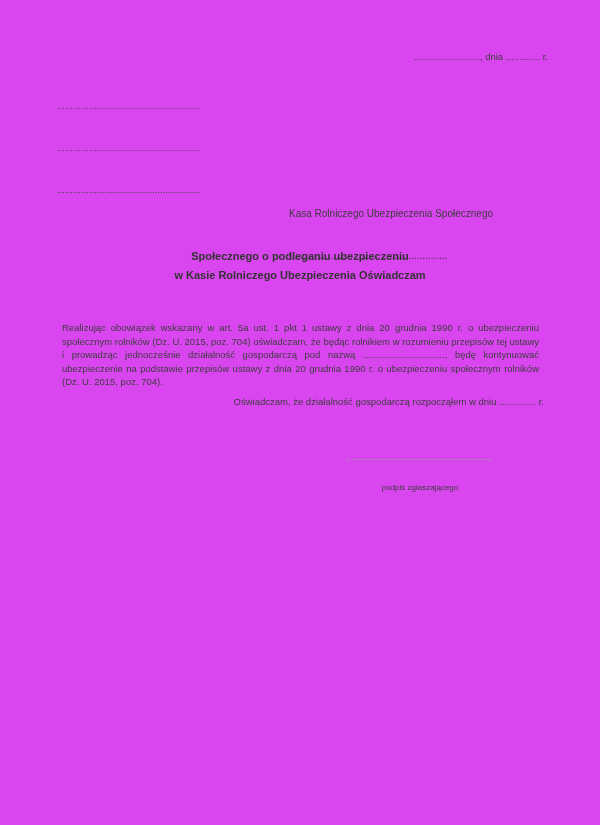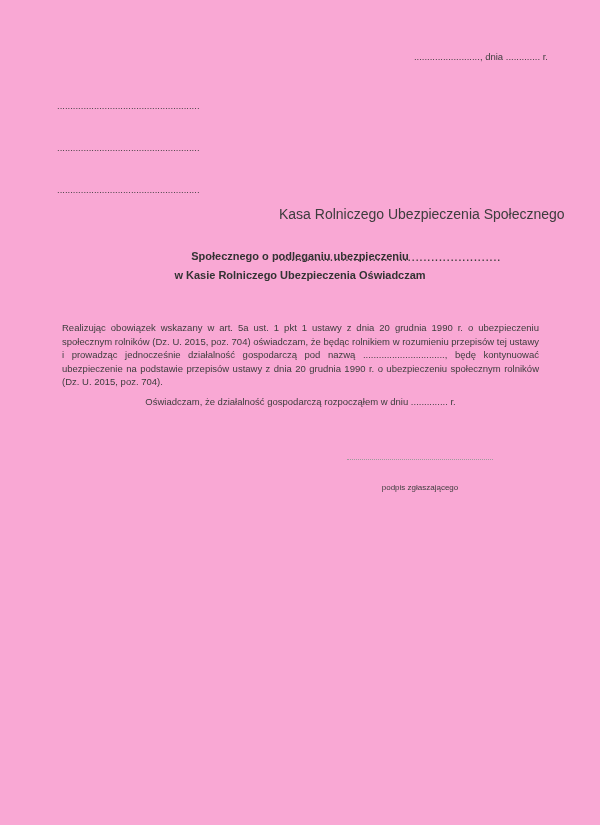--- a/index.html
+++ b/index.html
@@ -4,21 +4,21 @@
 <style>
   html, body {
     margin: 0;
     padding: 0;
     background: #ffffff;
   }
   .page {
     position: relative;
     width: 600px;
     height: 825px;
-    background: #f9a8d4;
+    background: #d946ef;
     font-family: "Liberation Sans", sans-serif;
     color: #3d3d3d;
     overflow: hidden;
   }
   .date-line {
     position: absolute;
     top: 51px;
     right: 52px;
     font-size: 9.5px;
     white-space: pre;
@@ -27,22 +27,22 @@
     position: absolute;
     top: 71px;
     left: 57px;
     font-size: 9.5px;
     line-height: 14px;
     white-space: pre;
   }
   .recipient-block {
     position: absolute;
     top: 179px;
-    left: 279px;
-    font-size: 14px;
+    left: 289px;
+    font-size: 10px;
     line-height: 14px;
     white-space: pre;
   }
   .doc-title {
     position: absolute;
     top: 247px;
     left: 0;
     width: 600px;
     text-align: center;
     font-size: 11px;
@@ -57,21 +57,21 @@
     width: 487px;
     font-size: 9.5px;
     line-height: 13.5px;
   }
   .body-text .para1 {
     margin: 5px;
     text-align: justify;
   }
   .body-text .para2 {
     margin: 6px 0 0 0;
-    text-align: center;
+    text-align: right;
   }
   .signature-block {
     position: absolute;
     top: 459px;
     left: 347px;
     width: 146px;
     text-align: center;
   }
   .signature-rule {
     height: 0;

